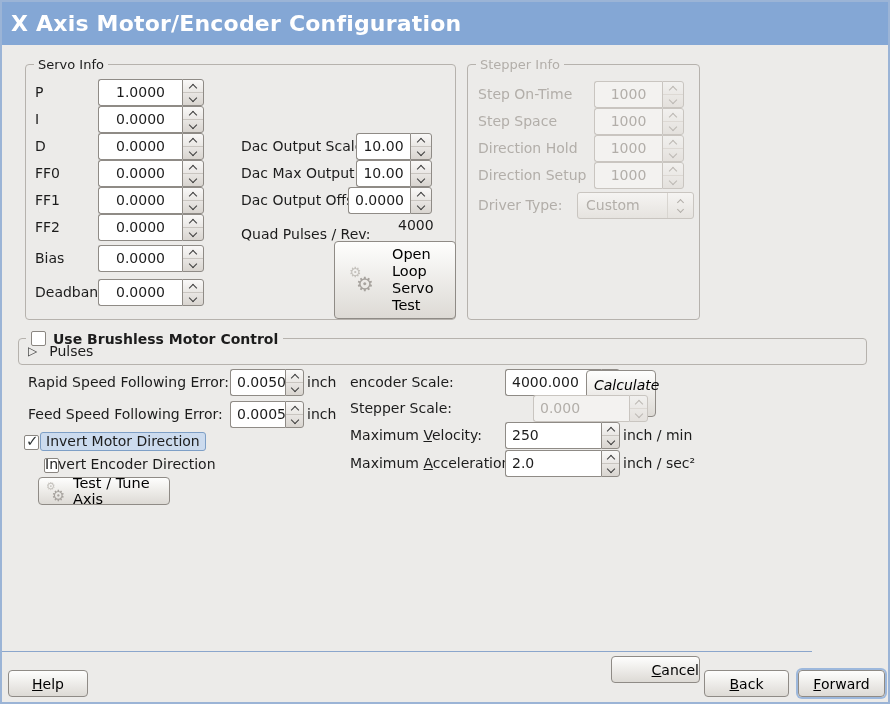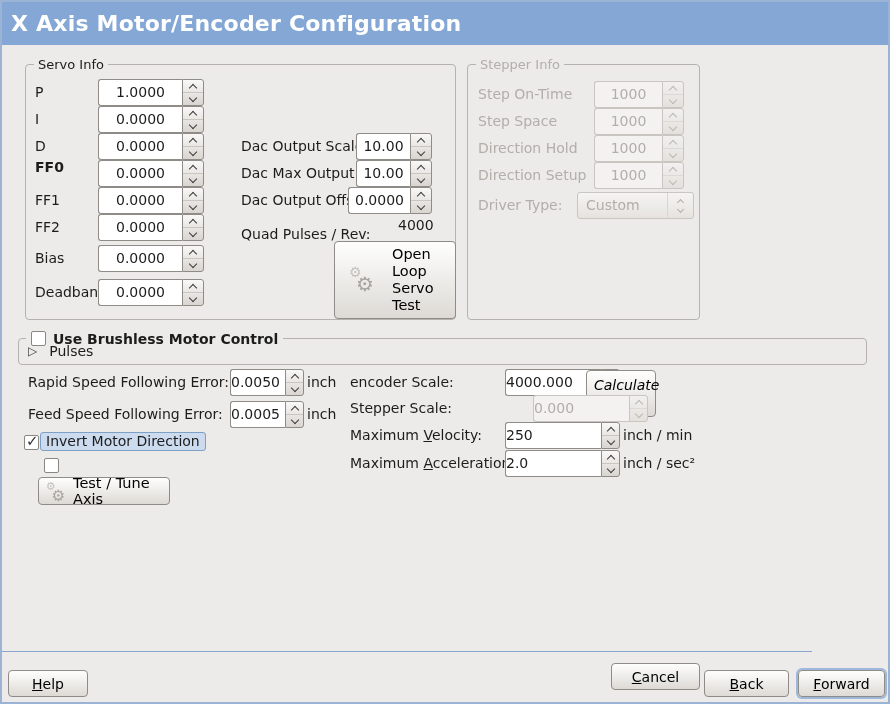--- a/index.html
+++ b/index.html
@@ -16,21 +16,21 @@
   .footer{position:absolute;left:0;bottom:0;width:886px;height:49px;}
   .abs{position:absolute;}
   .lbl{font-size:14px;line-height:27px;white-space:nowrap;color:#1c1c1c;}
   .dis-lbl{color:#b2aea9;}
   .bold{font-weight:bold;}
   .frame{border:1px solid #b6b2ad;border-radius:4px;}
   .frame-label{position:absolute;top:-9px;left:8px;background:#ecebe9;padding:0 4px;font-size:13px;line-height:17px;white-space:nowrap;}
   
   .spin{display:flex;height:27px;}
   .entry{flex:1;background:#fff;border:1px solid #8f8b86;border-right:none;border-radius:3px 0 0 3px;
-         font-size:14px;line-height:25px;padding:0 0;overflow:hidden;white-space:nowrap;}
+         font-size:14px;line-height:25px;padding:0 6px;overflow:hidden;white-space:nowrap;}
   .entry.center{text-align:center;padding:0 2px;}
   .spinbtns{width:22px;border:1px solid #8f8b86;border-radius:0 3px 3px 0;
             background:linear-gradient(#f9f8f7,#d9d5d0);display:flex;flex-direction:column;}
   .sb{flex:1;display:flex;align-items:center;justify-content:center;}
   .sb + .sb{border-top:1px solid #c9c5c0;}
   .ch{width:6px;height:6px;border-left:1.6px solid #3c3c3c;border-top:1.6px solid #3c3c3c;display:block;}
   .chu{transform:rotate(45deg);margin-top:3px;}
   .chd{transform:rotate(225deg);margin-bottom:3px;}
   .spin.dis .entry{background:#f3f2f0;border-color:#c9c5c0;color:#b2aea9;}
   .spin.dis .spinbtns{background:linear-gradient(#f1f0ee,#e4e1dd);border-color:#c9c5c0;}
@@ -106,21 +106,21 @@
         <div class="spinbtns">
           <div class="sb">
               <i class="ch chu"></i>
             </div>
           <div class="sb">
               <i class="ch chd"></i>
             </div>
         </div>
       </div>
 
-      <span class="abs lbl" style="left:9px;top:89px;font-weight:bold;">FF0</span>
+      <span class="abs lbl" style="left:9px;top:95px;">FF0</span>
       <div class="abs spin" style="left:72px;top:95px;width:106px;">
         <div class="entry center">0.0000</div>
         <div class="spinbtns">
           <div class="sb">
               <i class="ch chu"></i>
             </div>
           <div class="sb">
               <i class="ch chd"></i>
             </div>
         </div>
@@ -394,36 +394,37 @@
           </div>
       </div>
     </div>
     <span class="abs lbl" style="left:621px;top:405px;">inch / sec²</span>
 
     
     <span class="abs cb checked" style="left:22px;top:390px;"></span>
     <span class="abs focus-label" style="left:38px;top:387px;">Invert Motor Direction</span>
 
     <span class="abs cb" style="left:22px;top:413px;"></span>
+    <span class="abs" style="left:43px;top:411px;font-size:14px;">Invert Encoder Direction</span>
 
     <div class="abs btn" style="left:36px;top:432px;width:132px;height:28px;justify-content:flex-start;padding-left:6px;">
       <span class="gears small">
           <span class="g g1">⚙</span>
           <span class="g g2">⚙</span>
         </span>
       <span style="margin-left:2px;font-size:14.5px;">Test / Tune Axis</span>
     </div>
 
   </div>
 
   <div class="footer">
     <div class="abs btn" style="left:6px;top:17px;width:80px;height:27px;">
       <span><span class="mn">H</span><span>elp</span></span>
     </div>
-    <div class="abs btn" style="left:609px;top:10px;width:89px;height:27px;">
+    <div class="abs btn" style="left:609px;top:3px;width:89px;height:27px;justify-content:flex-end;">
       <span><span class="mn">C</span><span>ancel</span></span>
     </div>
     <div class="abs btn" style="left:702px;top:17px;width:85px;height:27px;">
       <span><span class="mn">B</span><span>ack</span></span>
     </div>
     <div class="abs btn focus" style="left:796px;top:17px;width:87px;height:27px;">
       <span><span class="mn">F</span><span>orward</span></span>
     </div>
   </div>
 </div>

